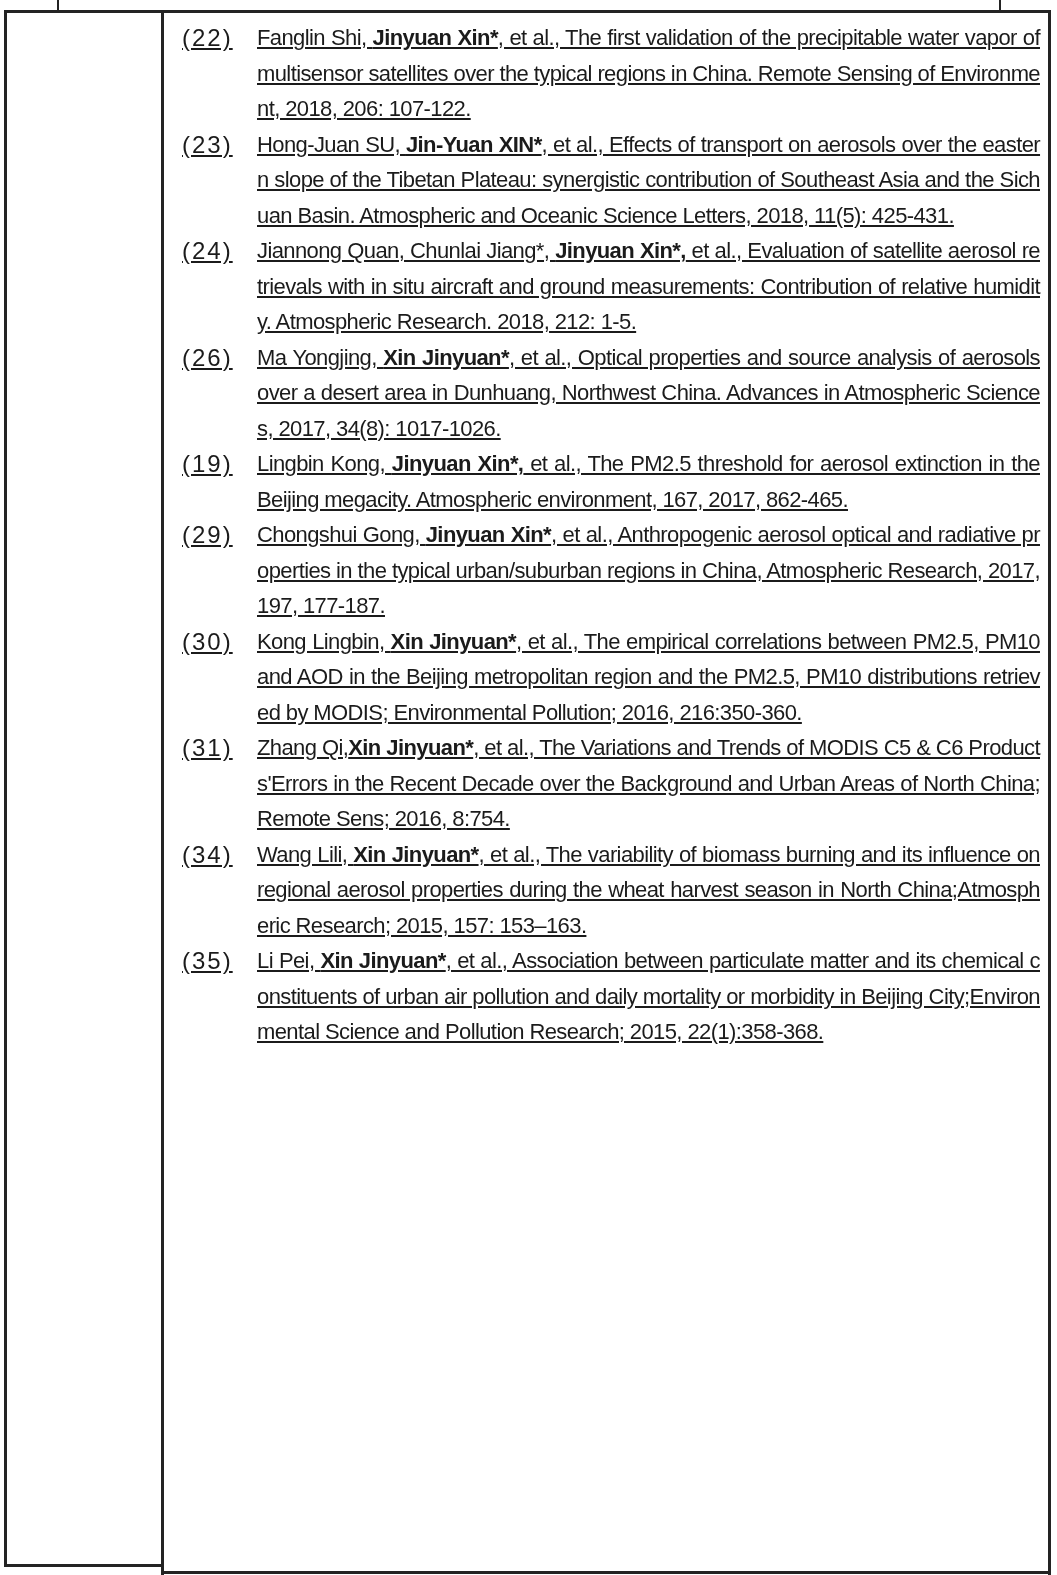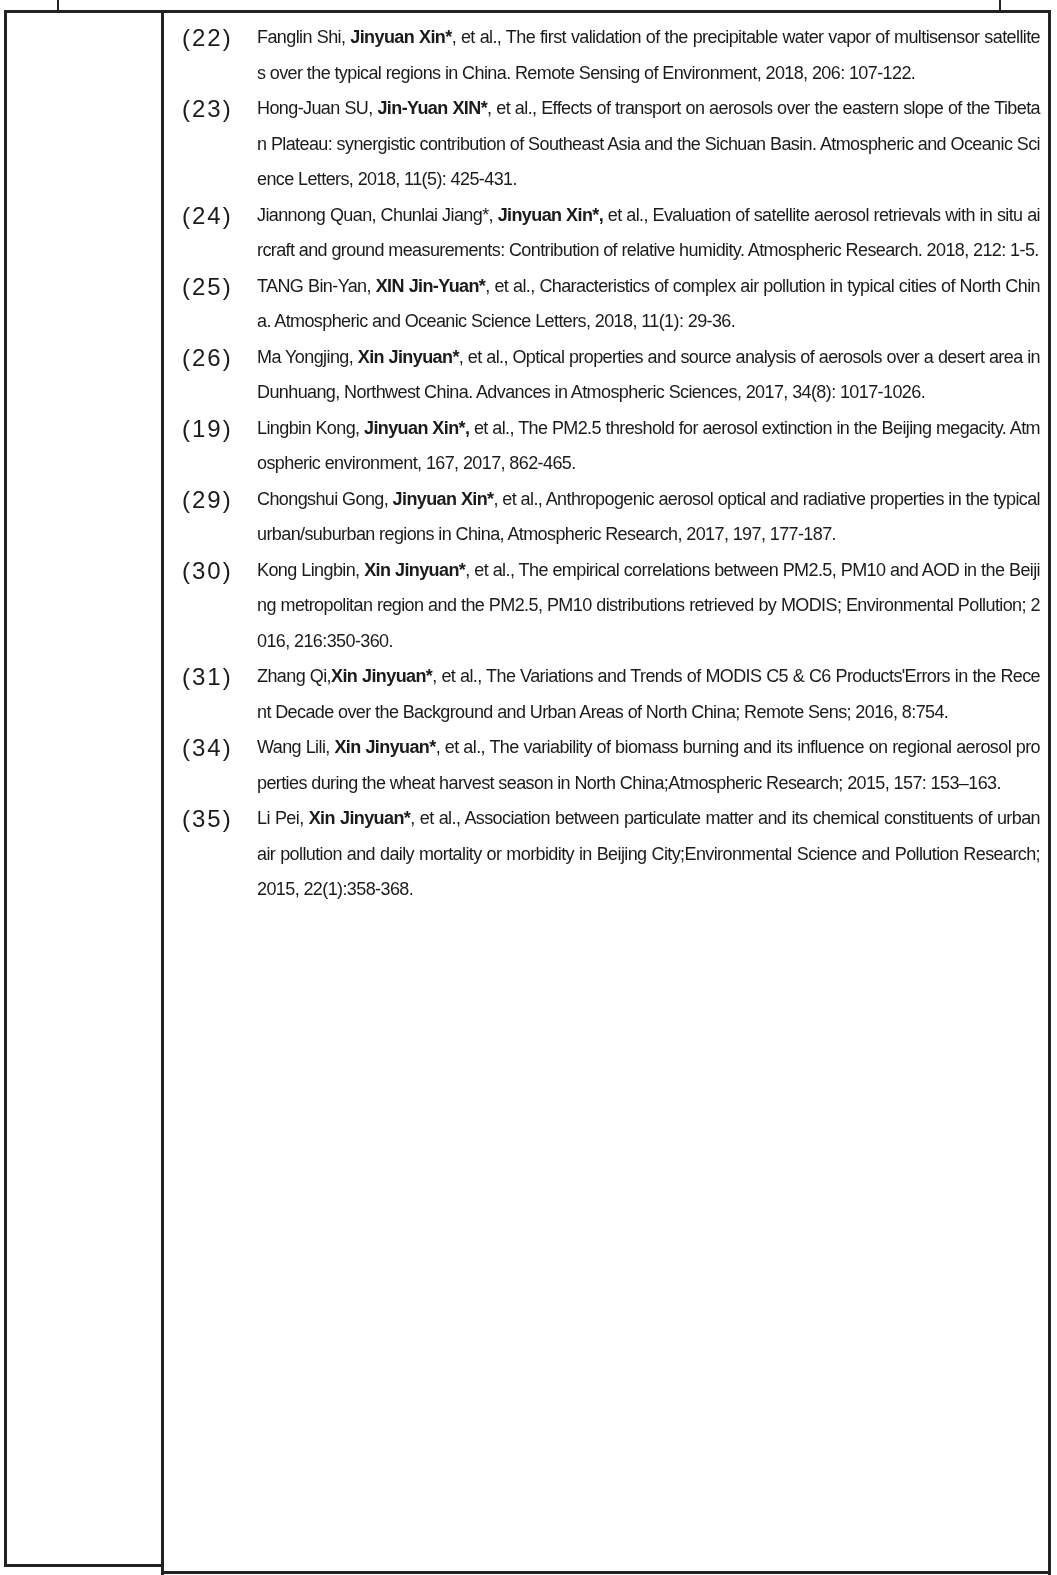--- a/index.html
+++ b/index.html
@@ -34,32 +34,33 @@
     top: 13px;
     width: 884px;
     height: 1562px;
     box-sizing: border-box;
     padding: 7px 8px 0 18px;
     overflow: hidden;
   }
   .ref-row {
     display: flex;
     align-items: flex-start;
+    text-decoration: underline;
   }
   .ref-num {
     flex: 0 0 75px;
     width: 75px;
     font-size: 24px;
     line-height: 35.5px;
     letter-spacing: 2px;
     white-space: nowrap;
   }
   .ref-text {
     flex: 1 1 auto;
-    font-size: 18px;
+    font-size: 22px;
     line-height: 35.5px;
     letter-spacing: -0.6px;
     text-align: justify;
     word-break: break-all;
   }
   .ref-text .b {
     font-weight: bold;
   }
 </style>
 </head>
@@ -80,24 +81,20 @@
       </div>
       <div class="ref-row">
         <span class="ref-num">(23)</span>
         <div class="ref-text"><span>Hong-Juan SU, </span><span class="b">Jin-Yuan XIN*</span><span>, et al., Effects of transport on aerosols over the eastern slope of the Tibetan Plateau: synergistic contribution of Southeast Asia and the Sichuan Basin. Atmospheric and Oceanic Science Letters, 2018, 11(5): 425-431.</span></div>
       </div>
       <div class="ref-row">
         <span class="ref-num">(24)</span>
         <div class="ref-text"><span>Jiannong Quan, Chunlai Jiang*, </span><span class="b">Jinyuan Xin*,</span><span> et al., Evaluation of satellite aerosol retrievals with in situ aircraft and ground measurements: Contribution of relative humidity. Atmospheric Research. 2018, 212: 1-5.</span></div>
       </div>
       <div class="ref-row">
-        <span class="ref-num">(25)</span>
-        <div class="ref-text"><span>TANG Bin-Yan, </span><span class="b">XIN Jin-Yuan*</span><span>, et al., Characteristics of complex air pollution in typical cities of North China. Atmospheric and Oceanic Science Letters, 2018, 11(1): 29-36.</span></div>
-      </div>
-      <div class="ref-row">
         <span class="ref-num">(26)</span>
         <div class="ref-text"><span>Ma Yongjing, </span><span class="b">Xin Jinyuan*</span><span>, et al., Optical properties and source analysis of aerosols over a desert area in Dunhuang, Northwest China. Advances in Atmospheric Sciences, 2017, 34(8): 1017-1026.</span></div>
       </div>
       <div class="ref-row">
         <span class="ref-num">(19)</span>
         <div class="ref-text"><span>Lingbin Kong, </span><span class="b">Jinyuan Xin*,</span><span> et al., The PM2.5 threshold for aerosol extinction in the Beijing megacity. Atmospheric environment, 167, 2017, 862-465.</span></div>
       </div>
       <div class="ref-row">
         <span class="ref-num">(29)</span>
         <div class="ref-text"><span>Chongshui Gong, </span><span class="b">Jinyuan Xin*</span><span>, et al., Anthropogenic aerosol optical and radiative properties in the typical urban/suburban regions in China, Atmospheric Research, 2017, 197, 177-187.</span></div>

